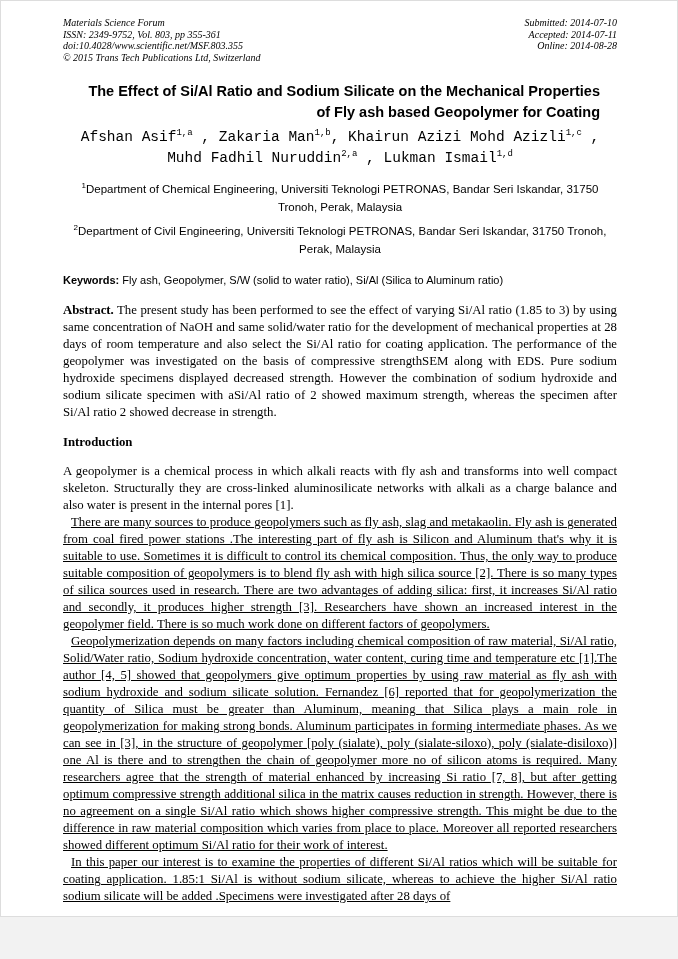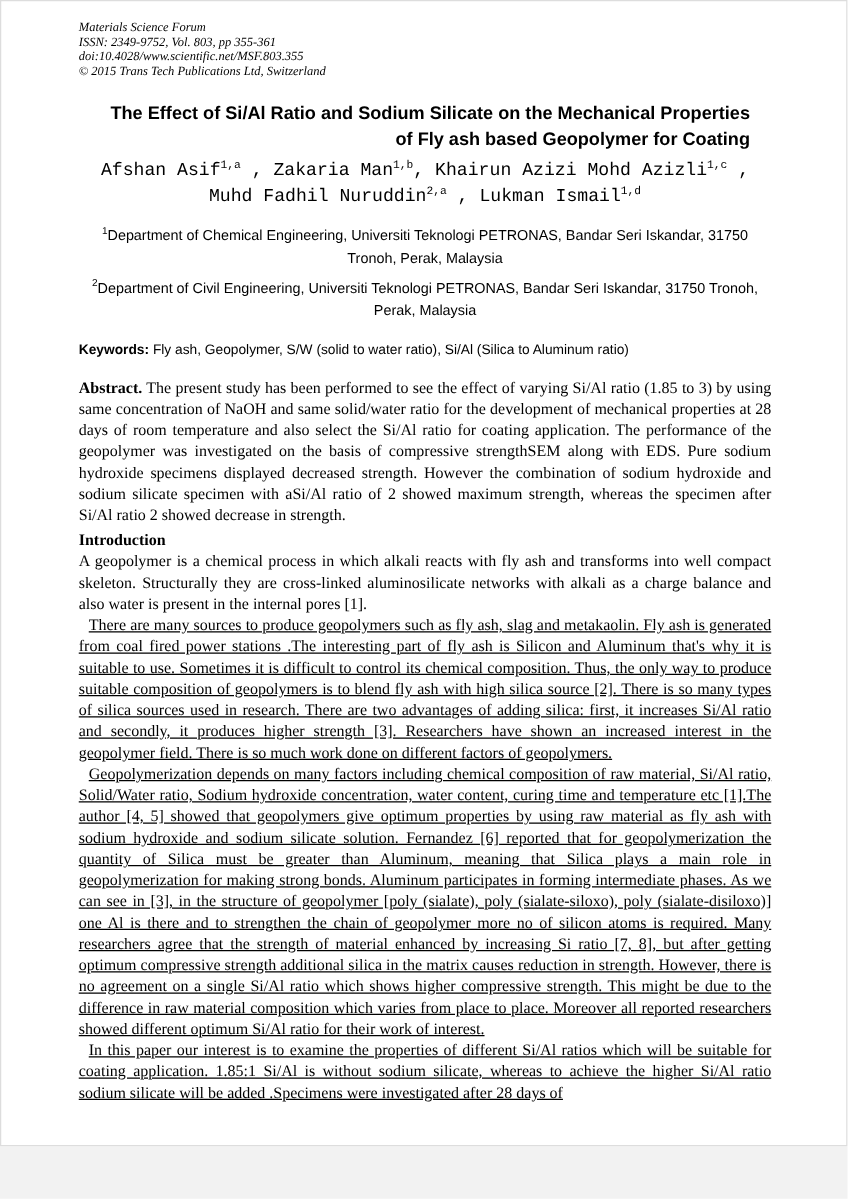--- a/index.html
+++ b/index.html
@@ -29,36 +29,41 @@
   .aff-first{margin-top:11px;}
   .aff-second{margin-top:6px;}
   .keywords{
     font-family:"Liberation Sans", sans-serif;font-size:11px;
     line-height:15px;margin:15px 0 0;}
   .keywords b{font-weight:bold;}
   .abstract{
     font-size:12.8px;line-height:17px;text-align:justify;margin:14px 0 0;}
   .abstract b{font-weight:bold;}
   .section-heading{
-    font-size:12.8px;line-height:17px;font-weight:bold;margin:3px 0 0;}
-  .intro-body{}
+    font-size:12.8px;line-height:17px;font-weight:bold;margin:13px 0 0;}
+  .intro-body{margin-top:12px;}
   .body-par{font-size:12.8px;line-height:17px;text-align:justify;margin:0;}
   .body-par + .body-par{text-indent:8px;text-decoration:underline;}
 </style>
 </head>
 <body>
 
 <div class="page">
 
   <header class="journal-header">
     <div class="jh-left">
         <div>Materials Science Forum</div>
         <div>ISSN: 2349-9752, Vol. 803, pp 355-361</div>
         <div>doi:10.4028/www.scientific.net/MSF.803.355</div>
         <div>© 2015 Trans Tech Publications Ltd, Switzerland</div>
+      </div>
+    <div class="jh-right">
+        <div>Submitted: 2014-07-10</div>
+        <div>Accepted: 2014-07-11</div>
+        <div>Online: 2014-08-28</div>
       </div>
   </header>
 
   <h1 class="paper-title">The Effect of Si/Al Ratio and Sodium Silicate on the Mechanical Properties of Fly ash based Geopolymer for Coating</h1>
 
   <div class="authors">
       <div><span>Afshan Asif</span><sup>1,a</sup> , <span>Zakaria Man</span><sup>1,b</sup>, <span>Khairun Azizi Mohd Azizli</span><sup>1,c</sup> ,</div>
       <div><span>Muhd Fadhil Nuruddin</span><sup>2,a</sup> , <span>Lukman Ismail</span><sup>1,d</sup></div>
     </div>
 

